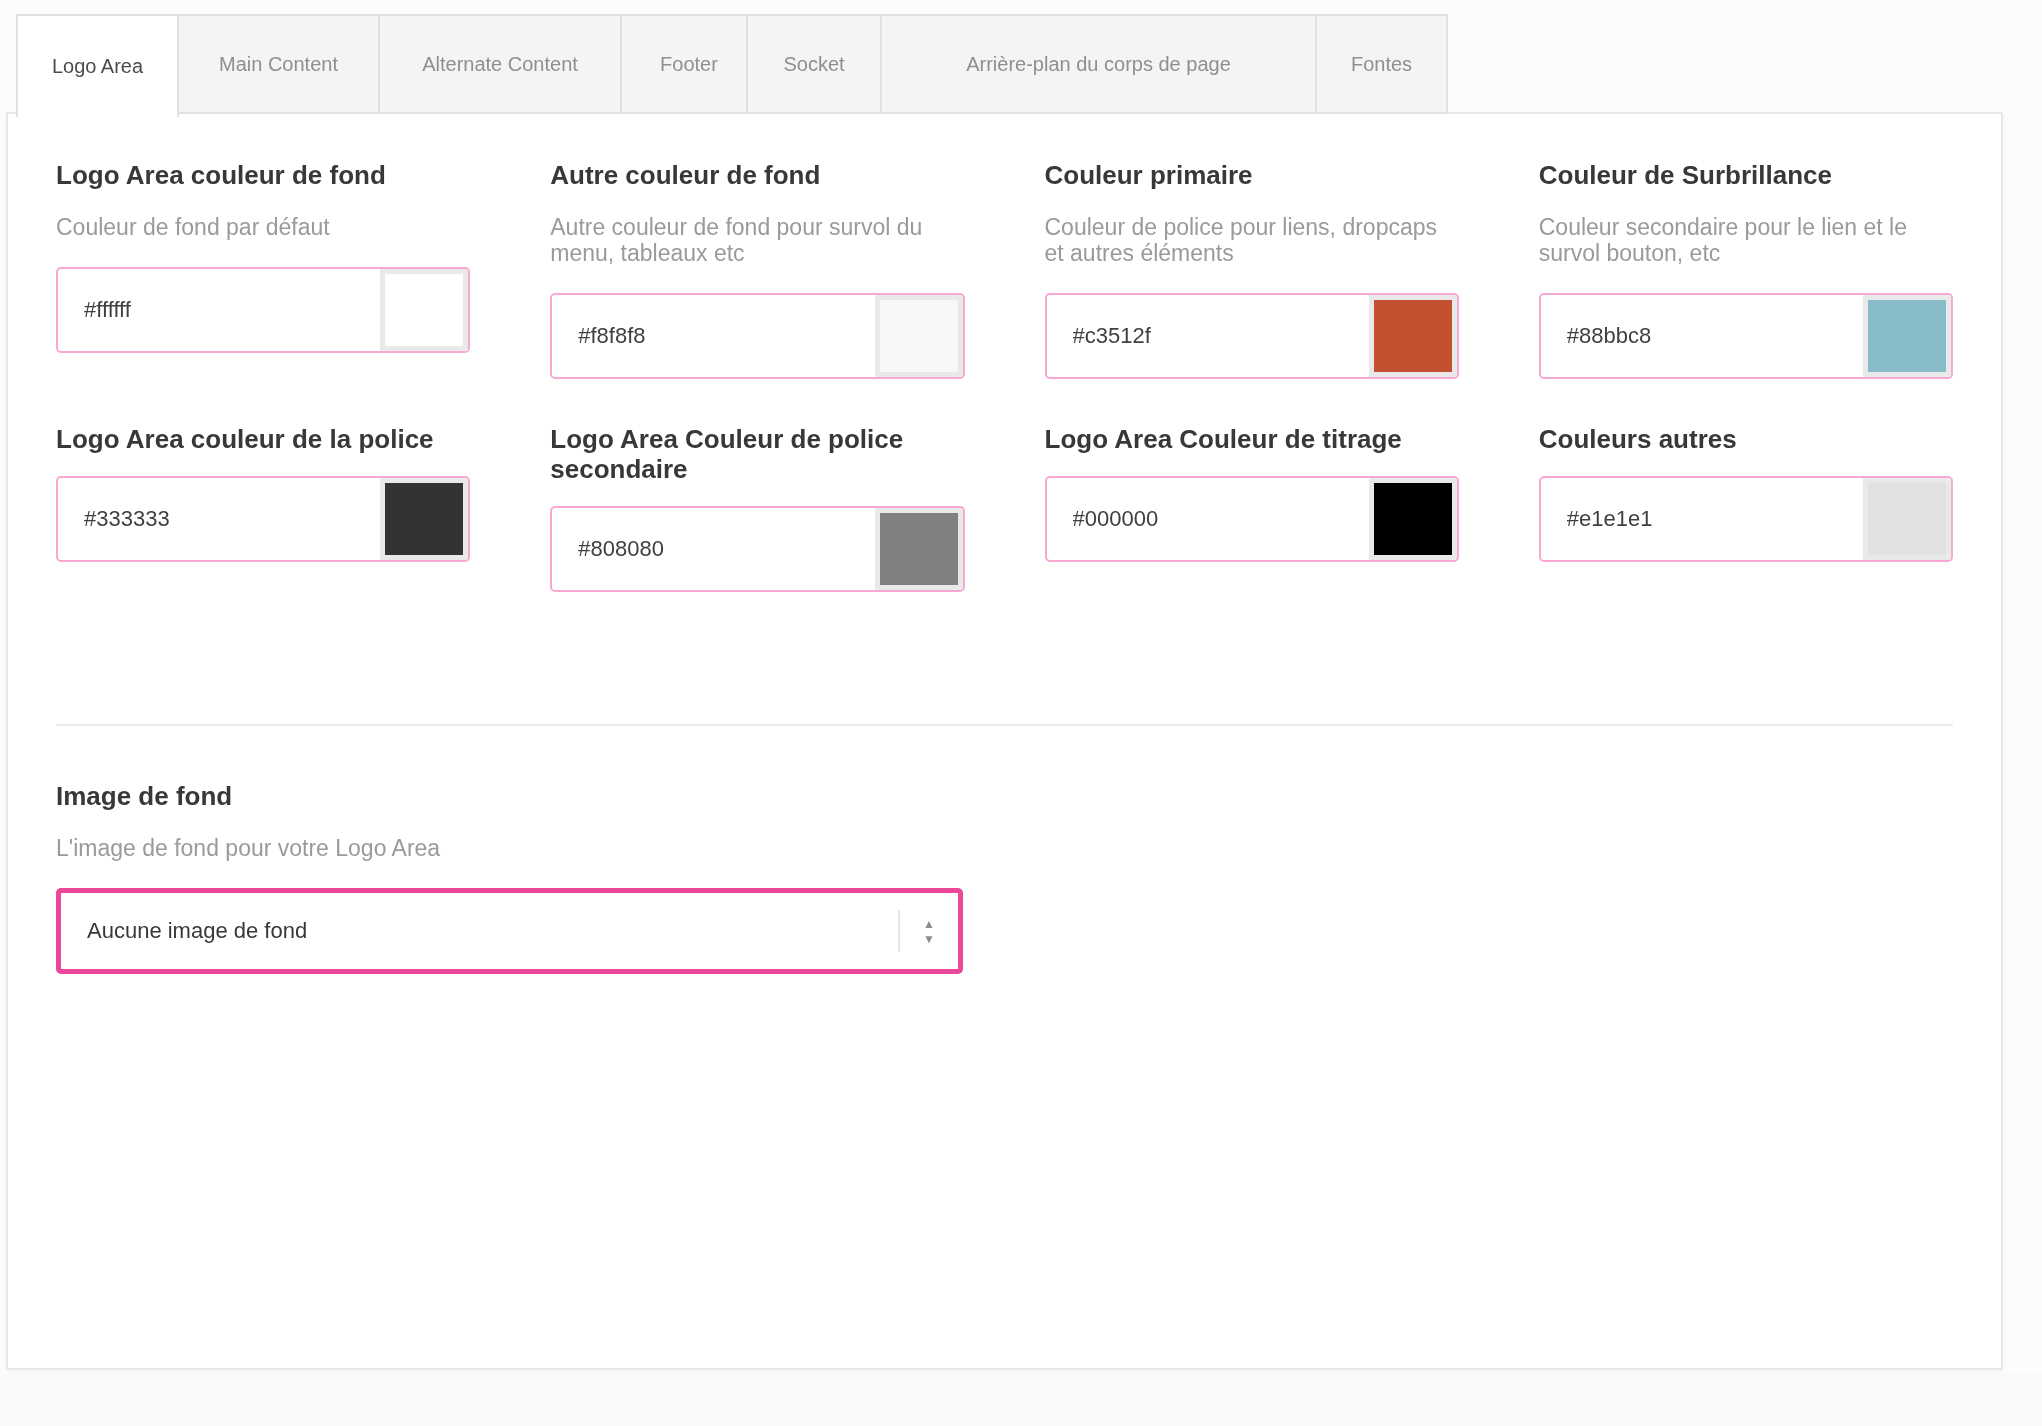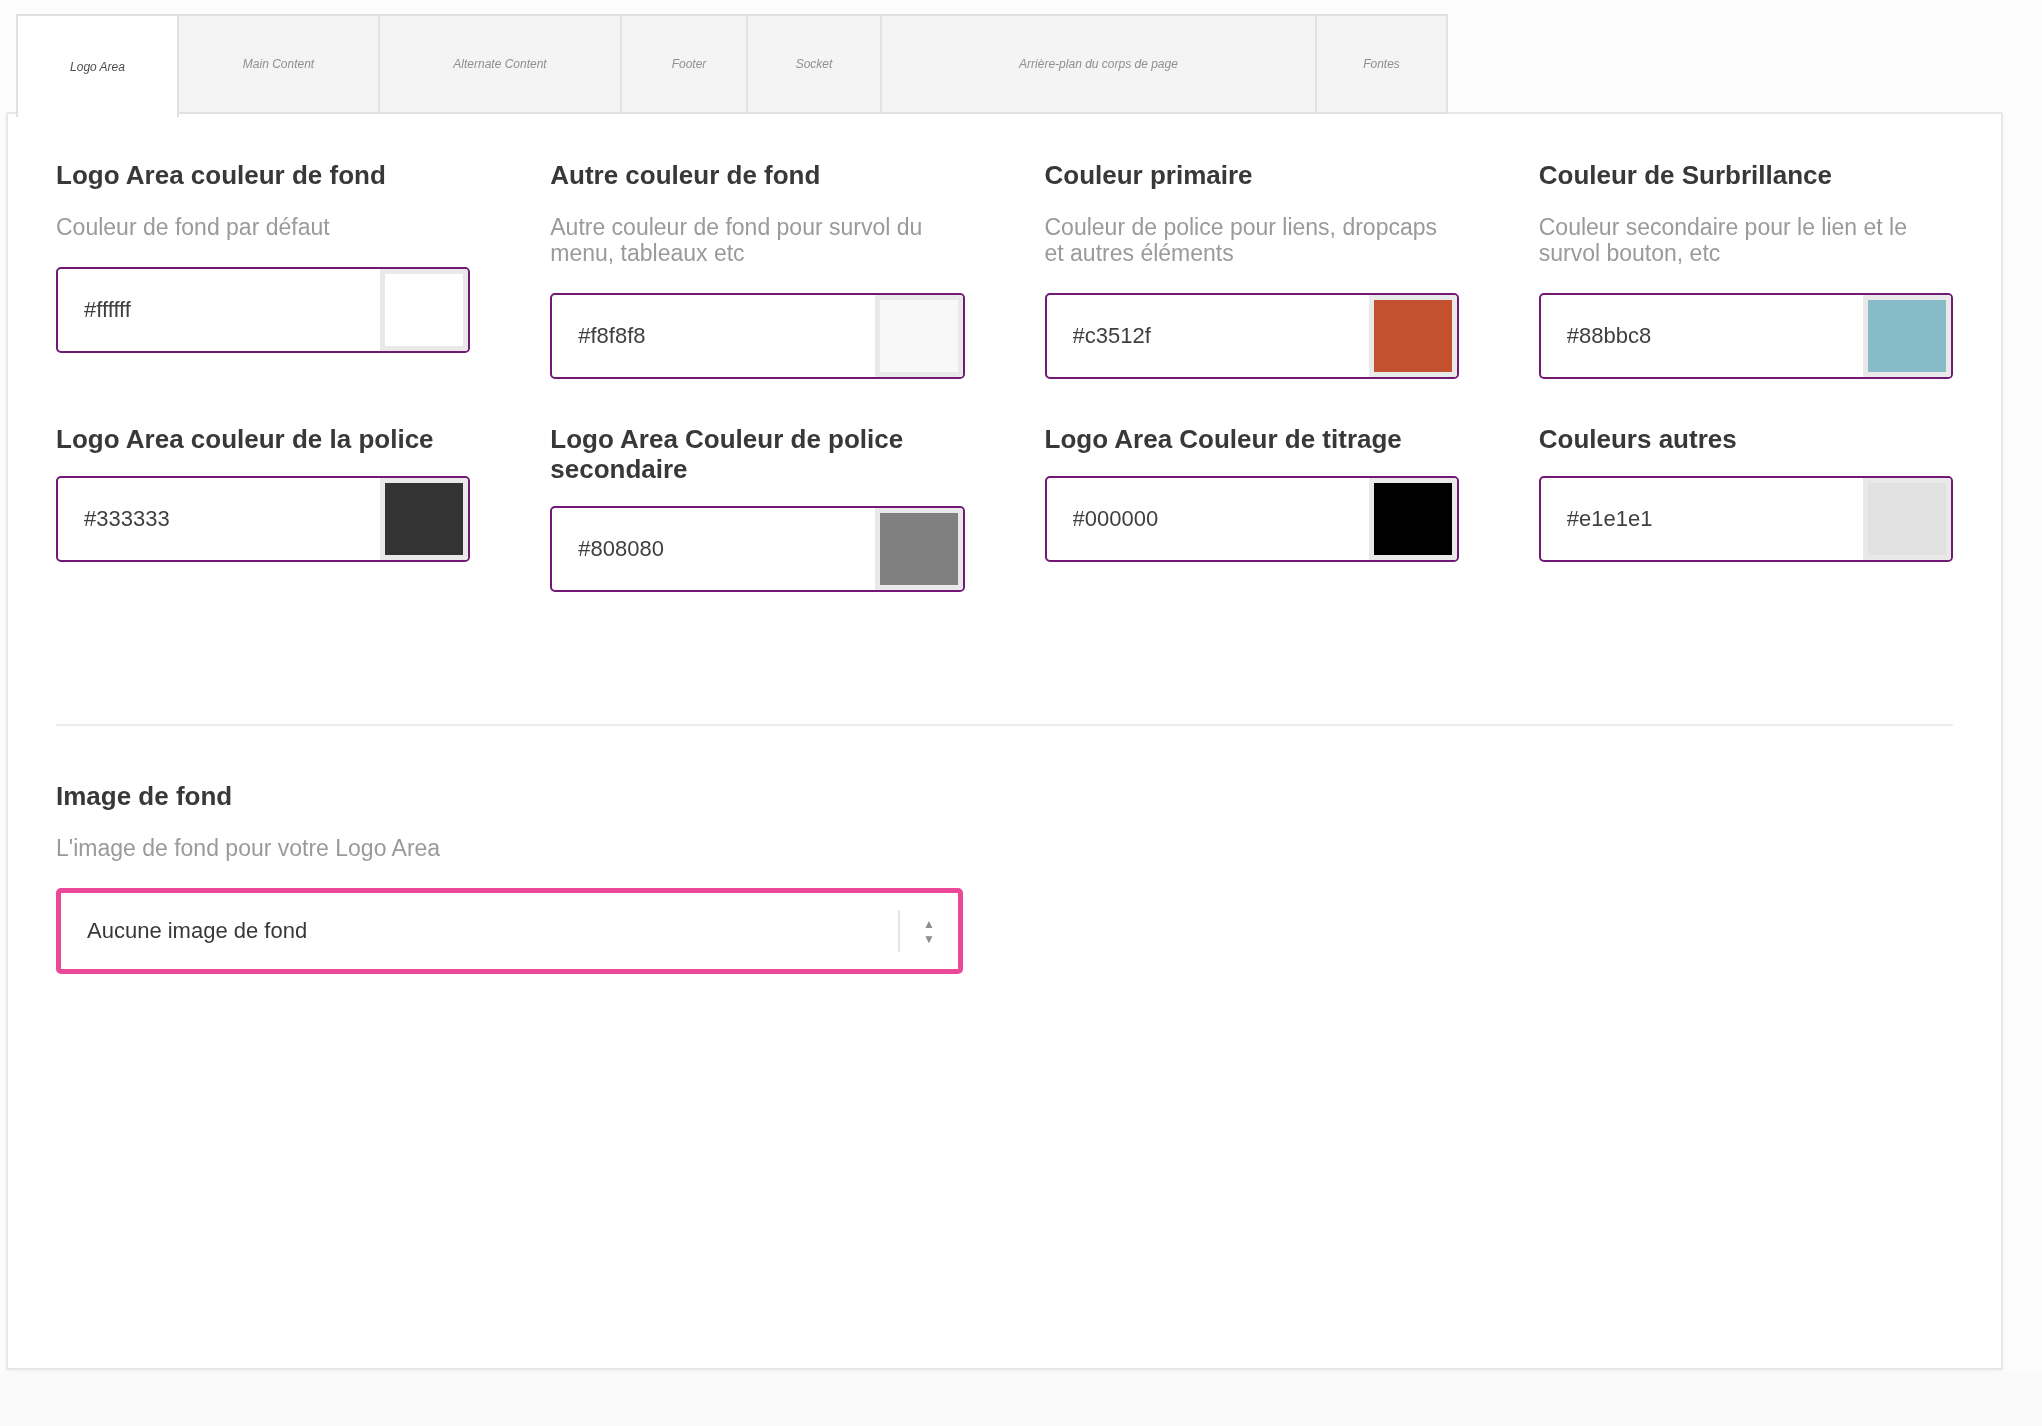--- a/index.html
+++ b/index.html
@@ -15,25 +15,24 @@
     position:absolute; left:16px; top:14px;
     display:flex; align-items:flex-start;
     z-index:2;
   }
   .tab {
     height:100px;
     display:flex; align-items:center; justify-content:center;
     background:#f4f4f4;
     border:2px solid #e1e1e1;
     border-left:none;
-    font-size:12px;
+    font-size:20px;
     color:#8f8f8f;
     white-space:nowrap;
     cursor:pointer;
-    font-style:italic;
   }
   .tab:first-child { border-left:2px solid #e1e1e1; }
   .tab:nth-child(1){ width:163px; }
   .tab:nth-child(2){ width:201px; }
   .tab:nth-child(3){ width:242px; }
   .tab:nth-child(4){ width:126px;padding-left:10px; }
   .tab:nth-child(5){ width:134px; }
   .tab:nth-child(6){ width:435px; }
   .tab:nth-child(7){ width:131px; }
   .tab.active {
@@ -67,21 +66,21 @@
   }
   .fdesc {
     font-size:23px; color:#9a9a9a;
     line-height:26px; margin-bottom:27px;
   }
   .no-desc .flabel { margin-bottom:22px; }
 
   .field {
     display:flex; align-items:stretch;
     height:86px;
-    border:2px solid #701a75;
+    border:2px solid #f9a8d4;
     border-radius:5px;
     background:#fff;
     overflow:hidden;
   }
   .hexinput {
     flex:1; min-width:0;
     border:none; outline:none; background:transparent;
     padding:0 0 0 26px;
     font-family:"Liberation Sans", sans-serif;
     font-size:22px; color:#3f3f3f;

